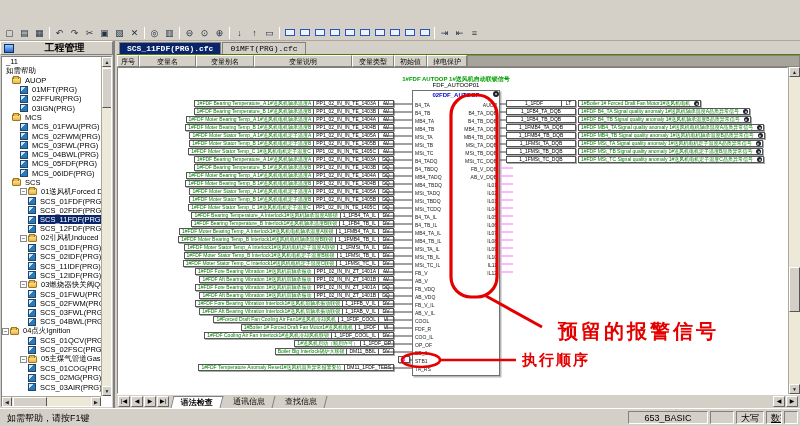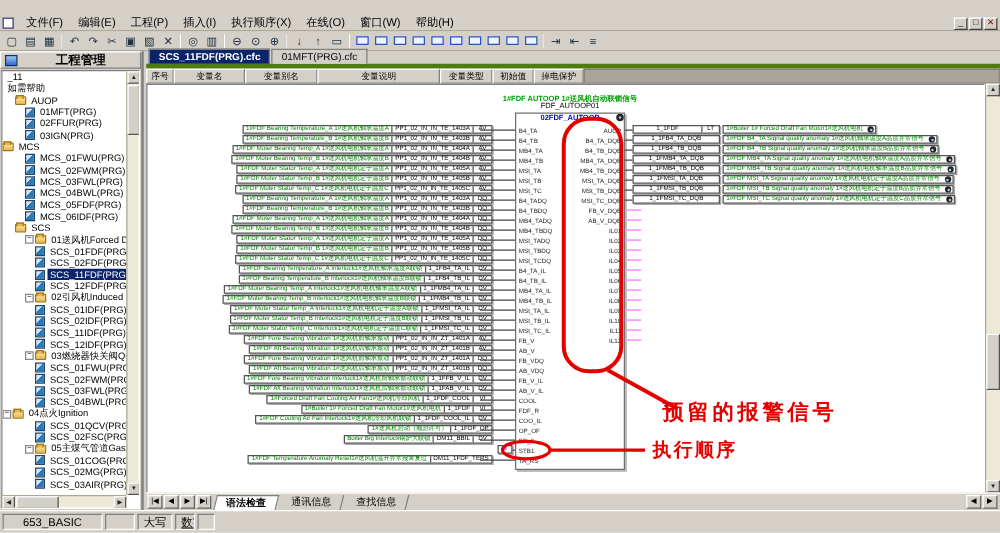--- a/index.html
+++ b/index.html
@@ -67,21 +67,21 @@
     border-top:1px solid #aca899; }
   .sb-btn { position:absolute; width:10px; height:10px; background:#d4d0c8;
     border:1px solid; border-color:#fff #555 #555 #fff; font-size:5px; line-height:8px;
     text-align:center; color:#222; }
   .sb-thumb { position:absolute; background:#d4d0c8; border:1px solid;
     border-color:#fff #555 #555 #fff; }
 
   
   #docarea { position:absolute; left:117px; top:41px; right:0; bottom:18px; background:#d4d0c8; }
   #doctabs { position:absolute; left:0; top:0; right:0; height:14px; display:flex;
-    align-items:flex-end; border-bottom:4px solid #4d7c0f; padding-left:2px; }
+    align-items:flex-end; border-bottom:1px solid #4d7c0f; padding-left:2px;font-family:Liberation Mono, monospace; }
   .doctab { font-size:8px; padding:1px 7px 1px; border:1px solid #808080; border-bottom:none;
     background:#d4d0c8; color:#000; margin-right:1px; white-space:nowrap; }
   .doctab.active { background:#0a246a; color:#fff; font-weight:bold; }
 
   #varhdr { position:absolute; left:0; top:14px; right:0; height:12px; display:flex;
     background:#bdb9af; }
   .vh-cell { height:12px; font-size:7px; line-height:11px; text-align:center; color:#000;
     background:#d4d0c8; border:1px solid; border-color:#fff #808080 #808080 #fff;
     overflow:hidden; white-space:nowrap; flex:0 0 auto; }
   .vh-fill { flex:1; background:#a8a49c; border:1px solid #8a8578; }
@@ -136,38 +136,20 @@
     border:1px solid; border-color:#808080 #fff #fff #808080; white-space:nowrap; overflow:hidden; }
   #st-help { flex:1; border-color:transparent; }
   .st-right { text-align:center; }
 </style>
 </head>
 <body>
 
 <div id="app">
 
 
-  <div id="menubar">
-    <div id="mdi-icon"></div>
-    <div id="menu-items" style="display:flex">
-        <div class="menu-item">文件(F)</div>
-        <div class="menu-item">编辑(E)</div>
-        <div class="menu-item">工程(P)</div>
-        <div class="menu-item">插入(I)</div>
-        <div class="menu-item">执行顺序(X)</div>
-        <div class="menu-item">在线(O)</div>
-        <div class="menu-item">窗口(W)</div>
-        <div class="menu-item">帮助(H)</div>
-      </div>
-    <div class="winbtns" style="margin-left:auto">
-      <div class="winbtn">_</div>
-      <div class="winbtn">□</div>
-      <div class="winbtn" style="color:#900">✕</div>
-    </div>
-  </div>
 
   <div id="toolbar">
       <div class="tb-btn">▢</div>
       <div class="tb-btn">▤</div>
       <div class="tb-btn">▦</div>
       <div class="tb-sep"></div>
       <div class="tb-btn">↶</div>
       <div class="tb-btn">↷</div>
       <div class="tb-btn">✂</div>
       <div class="tb-btn">▣</div>
@@ -243,21 +225,21 @@
             <span class="tree-label">01MFT(PRG)</span>
           </div>
           <div class="tree-row" style="padding-left: 18px;">
             <div class="tw-prg"></div>
             <span class="tree-label">02FFUR(PRG)</span>
           </div>
           <div class="tree-row" style="padding-left: 18px;">
             <div class="tw-prg"></div>
             <span class="tree-label">03IGN(PRG)</span>
           </div>
-          <div class="tree-row" style="">
+          <div class="tree-row" style="padding-left: 10px;">
             <div class="tw-folder"></div>
             <span class="tree-label">MCS</span>
           </div>
           <div class="tree-row" style="padding-left: 18px;">
             <div class="tw-prg"></div>
             <span class="tree-label">MCS_01FWU(PRG)</span>
           </div>
           <div class="tree-row" style="padding-left: 18px;">
             <div class="tw-prg"></div>
             <span class="tree-label">MCS_02FWM(PRG)</span>
@@ -745,21 +727,21 @@
           <line x1="382" y1="172" x2="395" y2="172" stroke="#ff9aff" stroke-width="1.4"></line>
           <line x1="382" y1="180" x2="395" y2="180" stroke="#ff9aff" stroke-width="1.4"></line>
           <line x1="382" y1="188" x2="395" y2="188" stroke="#ff9aff" stroke-width="1.4"></line>
           <line x1="382" y1="196" x2="395" y2="196" stroke="#ff9aff" stroke-width="1.4"></line>
           <line x1="382" y1="204" x2="395" y2="204" stroke="#ff9aff" stroke-width="1.4"></line>
           <rect x="333" y="27" width="46" height="202" rx="20" fill="none" stroke="#e50000" stroke-width="3.2"></rect>
           <line x1="368" y1="228" x2="424" y2="259" stroke="#e50000" stroke-width="3"></line>
           <ellipse cx="303" cy="292" rx="19" ry="7" fill="none" stroke="#e50000" stroke-width="2.6"></ellipse>
           <line x1="322" y1="292" x2="398" y2="292" stroke="#e50000" stroke-width="2.6"></line>
         </svg>
-        <div class="red-note" style="left: 412px; top: 250px; font-size: 17px; letter-spacing: 3px;">预留的报警信号</div>
+        <div class="red-note" style="left: 440px; top: 250px; font-size: 20px; letter-spacing: 3px;">预留的报警信号</div>
         <div class="red-note" style="left: 404px; top: 283px; font-size: 15px; letter-spacing: 2px;">执行顺序</div>
       </div>
     <div id="canvas-scroll">
       <div class="sb-btn" style="top:0;width:11px">▲</div>
       <div class="sb-thumb" style="left:0;width:11px;top:200px;height:45px"></div>
       <div class="sb-btn" style="bottom:0;width:11px">▼</div>
     </div>
     <div id="bottomtabs">
       <div class="bt-nav">|◀</div>
       <div class="bt-nav">◀</div>
@@ -771,20 +753,21 @@
           <div class="bt-tab"><span>查找信息</span></div>
         </div>
       <div id="bt-scroll">
         <div class="bt-nav">◀</div>
         <div class="bt-nav">▶</div>
       </div>
     </div>
   </div>
 
   <div id="statusbar">
+    <div class="st-cell" id="st-help">如需帮助，请按F1键</div>
     <div id="st-cells" style="display:flex;gap:2px">
         <div class="st-cell st-right" style="width: 80px;">653_BASIC</div>
         <div class="st-cell st-right" style="width: 24px;"></div>
         <div class="st-cell st-right" style="width: 28px;">大写</div>
         <div class="st-cell st-right" style="width: 16px; text-decoration: underline;">数字</div>
         <div class="st-cell st-right" style="width: 14px;"></div>
       </div>
   </div>
 
 </div>

